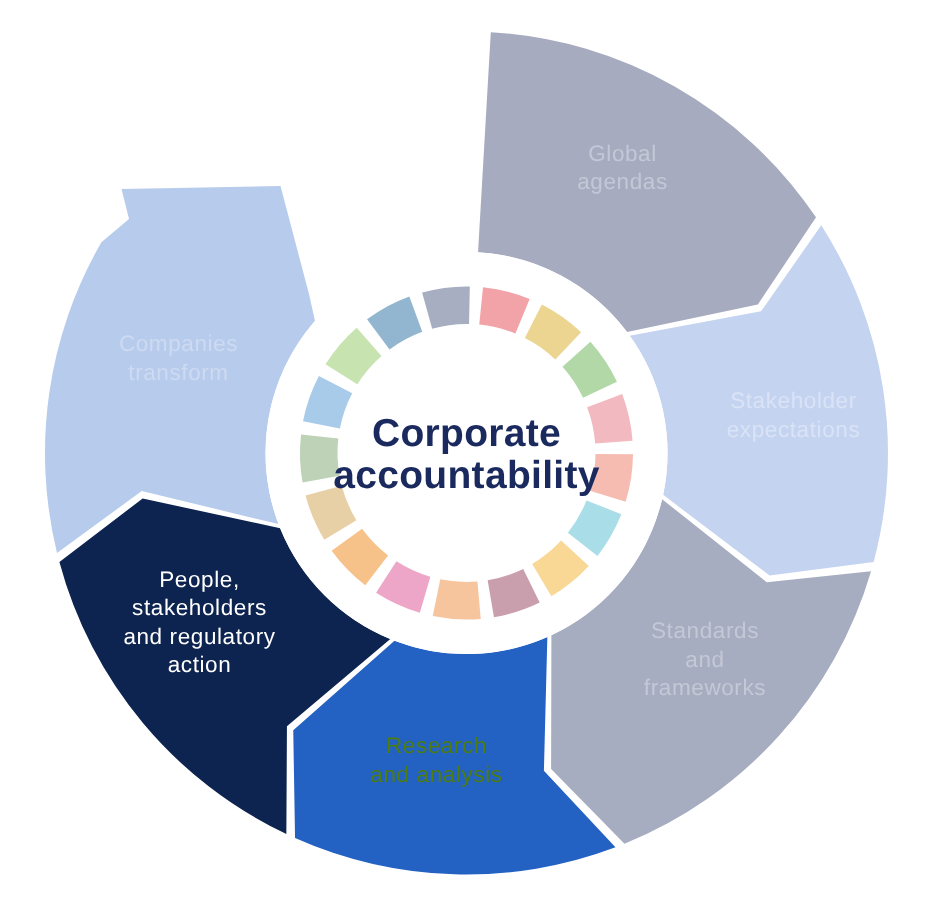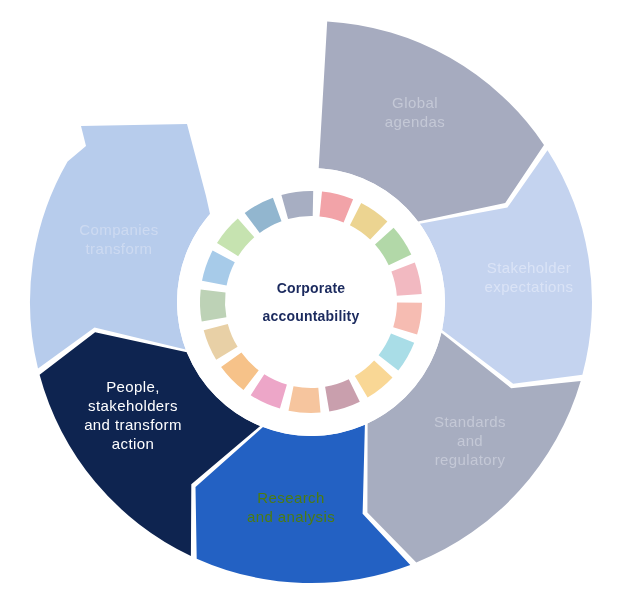--- a/index.html
+++ b/index.html
@@ -19,21 +19,21 @@
     font-size:15px;
     line-height:19px;
     letter-spacing:0.4px;
     pointer-events:none;
   }
   .center-label{
     position:absolute;
     transform:translate(-50%,-50%);
     text-align:center;
     white-space:pre-line;
-    font-size:14px;
+    font-size:26px;
     line-height:28px;
     font-weight:bold;
     letter-spacing:0.2px;
     pointer-events:none;
   }
 </style>
 </head>
 <body>
 
 <div class="stage">
@@ -63,25 +63,25 @@
       <path d="M 244.7 212.9 A 111 111 0 0 1 272.9 197.7 L 281.5 221.2 A 86 86 0 0 0 259.7 233.0 Z" fill="#92b6cf"></path>
       <path d="M 281.4 195.0 A 111 111 0 0 1 313.2 191.0 L 312.7 216.0 A 86 86 0 0 0 288.1 219.1 Z" fill="#a7aec2"></path>
     </svg>
 
   <div class="seg-label" id="lbl-0" style="left: 415px; top: 112px; color: rgb(196, 200, 214);">Global
 agendas</div>
   <div class="seg-label" id="lbl-1" style="left: 529px; top: 277px; color: rgb(218, 227, 246);">Stakeholder
 expectations</div>
   <div class="seg-label" id="lbl-2" style="left: 470px; top: 440px; color: rgb(196, 200, 214);">Standards
 and
-regulatory</div>
+frameworks</div>
   <div class="seg-label" id="lbl-3" style="left: 291px; top: 507px; color: #4d7c0f;">Research
 and analysis</div>
   <div class="seg-label" id="lbl-4" style="left: 133px; top: 415px; color: rgb(255, 255, 255);">People,
 stakeholders
-and transform
+and regulatory
 action</div>
   <div class="seg-label" id="lbl-5" style="left: 119px; top: 239px; color: rgb(205, 218, 241);">Companies
 transform</div>
 
   <div class="center-label" id="lbl-center" style="left: 311px; top: 302px; color: rgb(27, 42, 94);">Corporate
 accountability</div>
 </div>
 
 </body></html>

